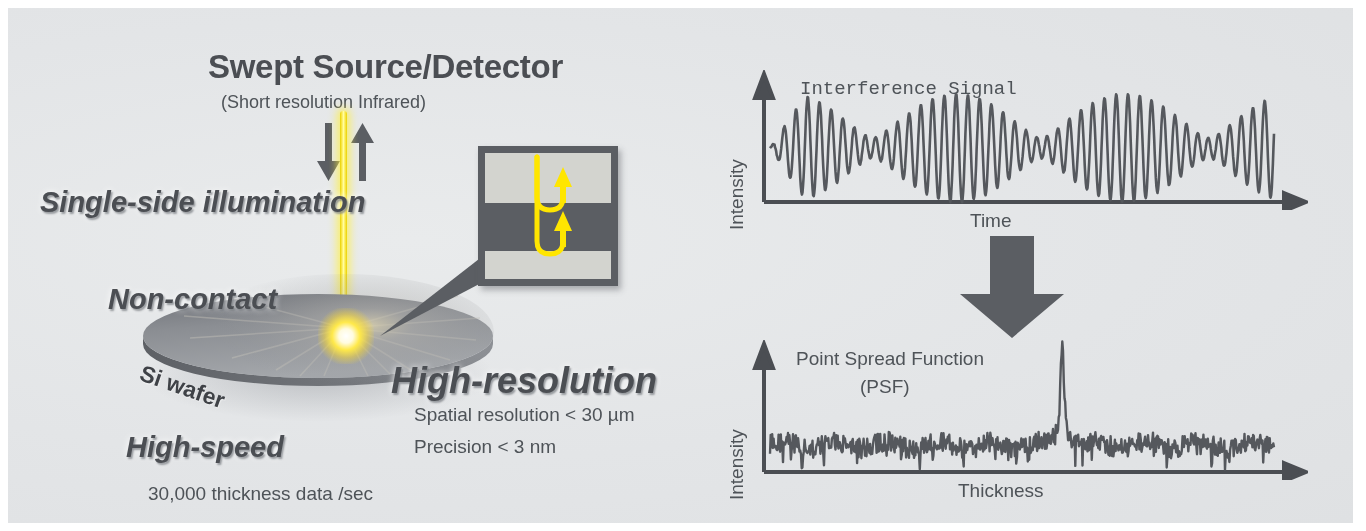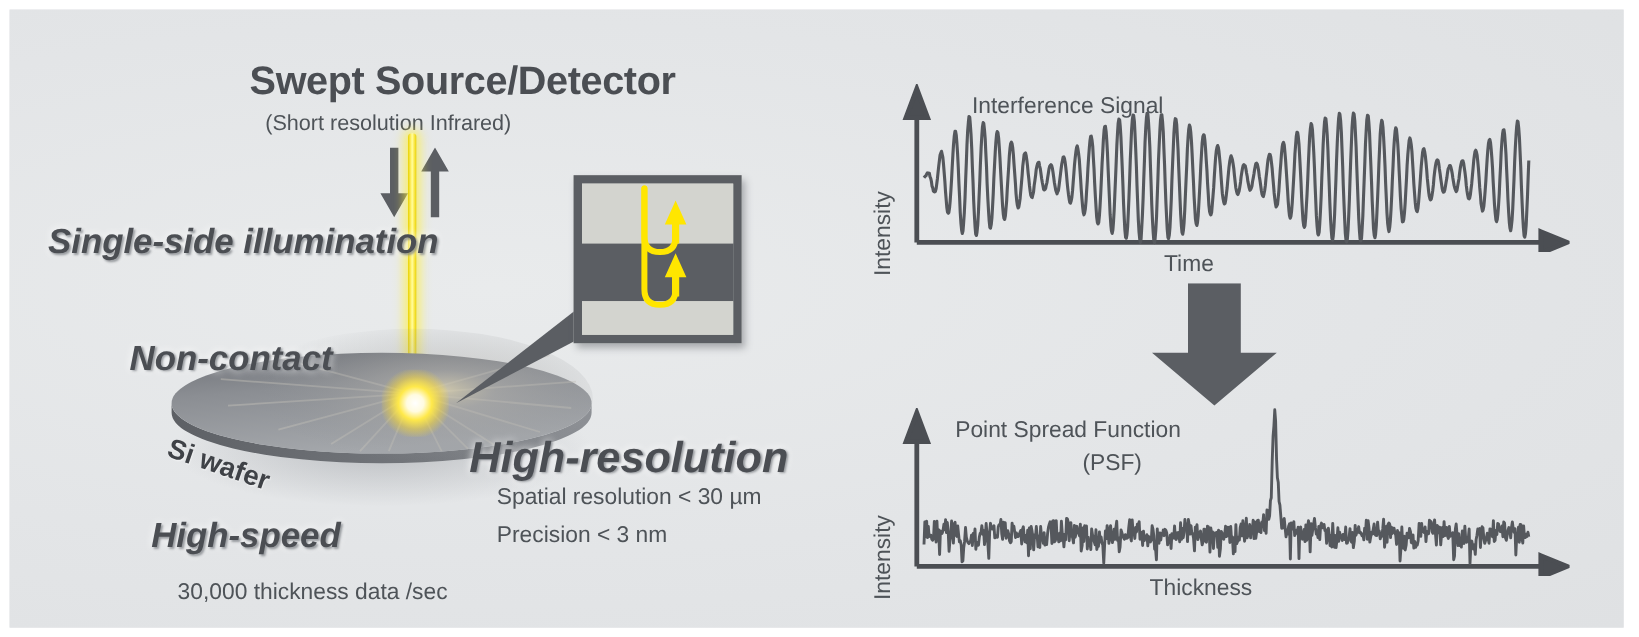--- a/index.html
+++ b/index.html
@@ -168,41 +168,41 @@
           <path d="M52 4 L52 44 q0 13 13 13 q13 0 13 -13 L78 30"></path>
           <path d="M52 4 L52 88 q0 13 13 13 q13 0 13 -13 L78 74"></path>
         </g>
         <path d="M78 14 L87 34 h-6 v16 h-6 V34 h-6 Z" fill="#ffe600"></path>
         <path d="M78 58 L87 78 h-6 v16 h-6 V78 h-6 Z" fill="#ffe600"></path>
       </svg>
     </div>
 
     <div class="chart" id="chart-top" style="left:700px;top:62px;width:600px;height:170px;">
       <div class="axlabel ylabel" style="left:18px;top:160px;">Intensity</div>
-      <div class="chart-note" style="left:102px;top:8px;">Interference Signal</div>
+      <div class="chart-note" style="left:92px;top:8px;font-family:Liberation Mono, monospace;">Interference Signal</div>
       <div class="axlabel" style="left:262px;top:140px;text-align:center;">Time</div>
       <svg id="svg-top" width="600" height="140" viewBox="0 0 600 140" style="position:absolute;left:0;top:0;">
         <g stroke="#4b4e53" stroke-width="4" fill="#4b4e53">
           <line x1="56" y1="132" x2="578" y2="132"></line>
           <polygon points="576,123 598,132 576,141"></polygon>
           <line x1="56" y1="132" x2="56" y2="24"></line>
           <polygon points="47,28 56,4 65,28"></polygon>
         </g>
         <path id="wave-top" fill="none" stroke="#55585d" stroke-width="2.6" stroke-linejoin="round" d="M62.0 78.1 L62.6 77.3 L63.1 76.8 L63.7 76.4 L64.2 75.0 L64.8 74.1 L65.4 74.2 L65.9 74.6 L66.5 74.5 L67.0 77.3 L67.6 78.7 L68.2 81.4 L68.7 85.1 L69.3 86.6 L69.8 89.1 L70.4 89.8 L71.0 89.9 L71.5 89.4 L72.1 87.2 L72.6 83.4 L73.2 78.7 L73.8 72.8 L74.3 68.2 L74.9 63.3 L75.4 59.2 L76.0 57.6 L76.6 56.1 L77.1 58.4 L77.7 61.1 L78.2 66.2 L78.8 73.7 L79.4 81.4 L79.9 89.3 L80.5 96.6 L81.0 102.7 L81.6 106.8 L82.2 107.7 L82.7 107.1 L83.3 103.2 L83.8 97.6 L84.4 88.9 L85.0 79.0 L85.5 69.2 L86.1 58.6 L86.6 50.6 L87.2 43.6 L87.8 39.5 L88.3 39.5 L88.9 42.8 L89.4 49.1 L90.0 58.3 L90.6 70.4 L91.1 82.8 L91.7 95.1 L92.2 107.1 L92.8 116.2 L93.4 122.1 L93.9 124.6 L94.5 122.4 L95.0 116.2 L95.6 107.2 L96.2 94.6 L96.7 80.2 L97.3 65.0 L97.8 51.0 L98.4 38.9 L99.0 31.7 L99.5 27.1 L100.1 27.6 L100.6 33.6 L101.2 42.2 L101.8 54.3 L102.3 68.8 L102.9 82.8 L103.4 97.3 L104.0 109.6 L104.6 119.4 L105.1 125.2 L105.7 126.2 L106.2 123.3 L106.8 117.1 L107.4 106.1 L107.9 93.9 L108.5 80.5 L109.0 66.6 L109.6 53.4 L110.2 42.9 L110.7 35.9 L111.3 32.2 L111.8 32.9 L112.4 38.3 L113.0 45.7 L113.5 57.0 L114.1 69.0 L114.6 83.1 L115.2 95.5 L115.8 106.1 L116.3 113.9 L116.9 119.6 L117.4 120.1 L118.0 117.3 L118.6 111.5 L119.1 102.8 L119.7 91.3 L120.2 78.8 L120.8 67.4 L121.4 56.2 L121.9 48.5 L122.5 41.8 L123.0 39.6 L123.6 40.5 L124.2 45.1 L124.7 52.1 L125.3 61.7 L125.8 71.5 L126.4 82.4 L127.0 93.1 L127.5 101.7 L128.1 108.6 L128.6 111.8 L129.2 112.8 L129.8 110.0 L130.3 104.2 L130.9 97.1 L131.4 87.4 L132.0 77.9 L132.6 68.8 L133.1 60.0 L133.7 53.3 L134.2 49.7 L134.8 48.5 L135.4 49.8 L135.9 52.9 L136.5 59.0 L137.0 66.6 L137.6 74.6 L138.2 83.1 L138.7 91.3 L139.3 97.6 L139.8 101.0 L140.4 103.3 L141.0 102.5 L141.5 99.6 L142.1 95.4 L142.6 89.4 L143.2 82.8 L143.8 75.7 L144.3 68.4 L144.9 63.5 L145.4 59.0 L146.0 57.9 L146.6 57.4 L147.1 59.4 L147.7 63.5 L148.2 67.7 L148.8 74.2 L149.4 79.5 L149.9 84.7 L150.5 89.6 L151.0 92.6 L151.6 94.2 L152.2 94.6 L152.7 92.3 L153.3 89.9 L153.8 84.7 L154.4 80.7 L155.0 76.1 L155.5 71.3 L156.1 68.5 L156.6 66.5 L157.2 65.4 L157.8 65.3 L158.3 68.2 L158.9 70.5 L159.4 74.1 L160.0 78.5 L160.6 82.1 L161.1 84.6 L161.7 87.8 L162.2 88.3 L162.8 87.9 L163.4 86.8 L163.9 84.2 L164.5 81.9 L165.0 78.3 L165.6 74.5 L166.2 70.7 L166.7 68.7 L167.3 67.8 L167.8 67.2 L168.4 68.1 L169.0 70.4 L169.5 73.5 L170.1 77.8 L170.6 81.8 L171.2 85.2 L171.8 88.6 L172.3 90.0 L172.9 91.5 L173.4 89.9 L174.0 88.8 L174.6 84.4 L175.1 80.3 L175.7 75.3 L176.2 71.3 L176.8 66.7 L177.4 63.7 L177.9 61.0 L178.5 60.7 L179.0 62.0 L179.6 65.1 L180.2 70.0 L180.7 74.9 L181.3 81.9 L181.8 87.0 L182.4 92.0 L183.0 96.1 L183.5 98.6 L184.1 99.2 L184.6 97.6 L185.2 94.5 L185.8 88.9 L186.3 82.2 L186.9 74.5 L187.4 67.5 L188.0 61.6 L188.6 56.5 L189.1 53.0 L189.7 51.6 L190.2 53.8 L190.8 57.7 L191.4 62.8 L191.9 70.3 L192.5 79.0 L193.0 87.4 L193.6 95.4 L194.2 102.4 L194.7 106.7 L195.3 109.0 L195.8 107.7 L196.4 104.4 L197.0 97.9 L197.5 89.2 L198.1 80.4 L198.6 70.3 L199.2 60.9 L199.8 53.1 L200.3 47.3 L200.9 43.6 L201.4 43.5 L202.0 46.7 L202.6 52.0 L203.1 61.2 L203.7 70.9 L204.2 82.4 L204.8 93.5 L205.4 103.3 L205.9 110.9 L206.5 115.5 L207.0 116.6 L207.6 115.5 L208.2 109.5 L208.7 101.8 L209.3 90.6 L209.8 79.7 L210.4 66.3 L211.0 55.9 L211.5 46.2 L212.1 38.4 L212.6 35.4 L213.2 35.3 L213.8 39.9 L214.3 47.0 L214.9 57.8 L215.4 70.1 L216.0 83.6 L216.6 97.0 L217.1 108.5 L217.7 117.5 L218.2 122.4 L218.8 124.5 L219.4 121.6 L219.9 115.1 L220.5 104.7 L221.0 92.9 L221.6 78.9 L222.2 64.3 L222.7 51.4 L223.3 40.2 L223.8 32.7 L224.4 29.2 L225.0 29.8 L225.5 34.9 L226.1 44.3 L226.6 55.7 L227.2 69.7 L227.8 85.0 L228.3 99.5 L228.9 112.2 L229.4 121.5 L230.0 127.7 L230.6 128.5 L231.1 125.7 L231.7 118.8 L232.2 108.5 L232.8 94.5 L233.4 78.5 L233.9 63.3 L234.5 49.8 L235.0 38.1 L235.6 29.8 L236.2 25.9 L236.7 26.2 L237.3 31.0 L237.8 40.7 L238.4 54.0 L239.0 69.0 L239.5 84.6 L240.1 100.1 L240.6 113.0 L241.2 123.4 L241.8 129.4 L242.3 132.1 L242.9 129.1 L243.4 120.5 L244.0 109.5 L244.6 95.2 L245.1 79.9 L245.7 64.1 L246.2 48.5 L246.8 36.5 L247.4 27.9 L247.9 24.4 L248.5 24.7 L249.0 30.3 L249.6 40.5 L250.2 52.6 L250.7 68.3 L251.3 84.8 L251.8 100.3 L252.4 113.4 L253.0 123.9 L253.5 130.1 L254.1 132.2 L254.6 128.9 L255.2 121.3 L255.8 110.2 L256.3 95.8 L256.9 79.6 L257.4 64.0 L258.0 50.4 L258.6 38.2 L259.1 30.0 L259.7 25.6 L260.2 25.6 L260.8 31.4 L261.4 40.3 L261.9 53.8 L262.5 68.1 L263.0 83.2 L263.6 99.1 L264.2 111.6 L264.7 121.2 L265.3 128.0 L265.8 128.9 L266.4 126.0 L267.0 119.2 L267.5 108.8 L268.1 95.5 L268.6 79.9 L269.2 65.5 L269.8 51.9 L270.3 40.5 L270.9 32.2 L271.4 28.9 L272.0 29.4 L272.6 34.0 L273.1 43.4 L273.7 54.7 L274.2 68.1 L274.8 82.4 L275.4 97.1 L275.9 108.7 L276.5 118.2 L277.0 123.7 L277.6 125.2 L278.2 121.6 L278.7 115.9 L279.3 105.1 L279.8 93.3 L280.4 79.8 L281.0 66.8 L281.5 54.0 L282.1 44.1 L282.6 37.7 L283.2 34.2 L283.8 35.9 L284.3 40.1 L284.9 48.0 L285.4 57.6 L286.0 70.3 L286.6 82.6 L287.1 94.2 L287.7 104.3 L288.2 112.6 L288.8 116.4 L289.4 117.9 L289.9 115.6 L290.5 109.5 L291.0 100.8 L291.6 89.9 L292.2 78.6 L292.7 67.3 L293.3 57.3 L293.8 49.1 L294.4 43.8 L295.0 42.3 L295.5 42.7 L296.1 47.3 L296.6 53.6 L297.2 63.4 L297.8 72.4 L298.3 82.7 L298.9 91.9 L299.4 100.9 L300.0 106.3 L300.6 108.5 L301.1 109.1 L301.7 107.0 L302.2 101.0 L302.8 93.9 L303.4 86.4 L303.9 77.6 L304.5 68.5 L305.0 61.4 L305.6 55.6 L306.2 52.5 L306.7 51.3 L307.3 52.9 L307.8 56.3 L308.4 62.5 L309.0 68.6 L309.5 76.4 L310.1 84.5 L310.6 91.0 L311.2 95.4 L311.8 98.6 L312.3 100.0 L312.9 99.4 L313.4 96.8 L314.0 91.9 L314.6 86.7 L315.1 80.8 L315.7 74.3 L316.2 69.1 L316.8 64.5 L317.4 61.4 L317.9 59.8 L318.5 61.4 L319.0 63.1 L319.6 66.6 L320.2 70.9 L320.7 76.1 L321.3 81.6 L321.8 86.2 L322.4 89.2 L323.0 91.3 L323.5 92.1 L324.1 90.7 L324.6 89.2 L325.2 85.6 L325.8 81.6 L326.3 77.0 L326.9 73.4 L327.4 70.4 L328.0 67.9 L328.6 67.2 L329.1 67.7 L329.7 68.3 L330.2 70.5 L330.8 74.2 L331.4 77.3 L331.9 81.2 L332.5 84.1 L333.0 86.6 L333.6 88.6 L334.2 87.9 L334.7 86.8 L335.3 85.0 L335.8 81.3 L336.4 78.2 L337.0 74.8 L337.5 71.3 L338.1 68.3 L338.6 66.2 L339.2 66.0 L339.8 67.0 L340.3 69.2 L340.9 72.6 L341.4 76.8 L342.0 80.4 L342.6 84.8 L343.1 88.6 L343.7 91.8 L344.2 93.1 L344.8 93.8 L345.4 91.3 L345.9 88.8 L346.5 84.3 L347.0 78.4 L347.6 73.2 L348.2 67.3 L348.7 63.0 L349.3 60.4 L349.8 58.6 L350.4 58.7 L351.0 61.0 L351.5 64.9 L352.1 70.2 L352.6 76.5 L353.2 83.4 L353.8 90.8 L354.3 95.3 L354.9 99.8 L355.4 102.5 L356.0 101.5 L356.6 100.3 L357.1 95.5 L357.7 89.2 L358.2 81.3 L358.8 72.7 L359.4 65.4 L359.9 58.2 L360.5 52.4 L361.0 49.7 L361.6 48.6 L362.2 50.8 L362.7 56.1 L363.3 63.0 L363.8 70.7 L364.4 79.8 L365.0 89.3 L365.5 97.7 L366.1 105.4 L366.6 109.9 L367.2 111.8 L367.8 110.1 L368.3 106.1 L368.9 98.6 L369.4 90.1 L370.0 79.9 L370.6 68.9 L371.1 58.3 L371.7 50.5 L372.2 43.8 L372.8 40.2 L373.4 40.5 L373.9 44.0 L374.5 50.4 L375.0 59.4 L375.6 70.6 L376.2 82.5 L376.7 94.6 L377.3 105.2 L377.8 113.1 L378.4 118.0 L379.0 119.4 L379.5 118.1 L380.1 111.3 L380.6 102.5 L381.2 92.0 L381.8 79.1 L382.3 66.3 L382.9 53.4 L383.4 43.6 L384.0 37.0 L384.6 33.0 L385.1 34.0 L385.7 38.2 L386.2 46.5 L386.8 56.9 L387.4 70.2 L387.9 83.9 L388.5 98.1 L389.0 109.9 L389.6 118.9 L390.2 124.9 L390.7 125.8 L391.3 123.4 L391.8 116.4 L392.4 105.7 L393.0 92.9 L393.5 78.3 L394.1 64.2 L394.6 51.0 L395.2 39.7 L395.8 31.4 L396.3 28.4 L396.9 28.9 L397.4 34.0 L398.0 42.4 L398.6 54.8 L399.1 69.5 L399.7 84.8 L400.2 98.9 L400.8 112.7 L401.4 122.3 L401.9 128.3 L402.5 130.2 L403.0 126.9 L403.6 119.3 L404.2 108.1 L404.7 94.5 L405.3 79.1 L405.8 63.4 L406.4 48.7 L407.0 36.7 L407.5 28.9 L408.1 24.4 L408.6 25.3 L409.2 30.8 L409.8 40.3 L410.3 53.3 L410.9 68.7 L411.4 84.4 L412.0 99.7 L412.6 113.8 L413.1 124.5 L413.7 130.6 L414.2 131.6 L414.8 129.0 L415.4 121.2 L415.9 110.3 L416.5 95.8 L417.0 80.1 L417.6 63.2 L418.2 48.7 L418.7 36.4 L419.3 28.0 L419.8 24.3 L420.4 25.2 L421.0 30.7 L421.5 40.3 L422.1 52.7 L422.6 68.0 L423.2 84.0 L423.8 99.5 L424.3 112.3 L424.9 122.9 L425.4 129.0 L426.0 130.8 L426.6 128.6 L427.1 120.8 L427.7 110.0 L428.2 95.9 L428.8 80.2 L429.4 64.3 L429.9 49.8 L430.5 38.8 L431.0 30.0 L431.6 26.1 L432.2 26.6 L432.7 32.0 L433.3 41.1 L433.8 53.8 L434.4 67.9 L435.0 83.2 L435.5 97.4 L436.1 110.2 L436.6 120.5 L437.2 126.1 L437.8 128.1 L438.3 125.3 L438.9 118.1 L439.4 108.0 L440.0 94.9 L440.6 80.2 L441.1 66.2 L441.7 52.6 L442.2 41.3 L442.8 34.3 L443.4 30.3 L443.9 31.3 L444.5 36.5 L445.0 44.5 L445.6 55.7 L446.2 69.1 L446.7 82.9 L447.3 95.9 L447.8 107.4 L448.4 116.3 L449.0 120.9 L449.5 123.0 L450.1 119.4 L450.6 114.0 L451.2 104.5 L451.8 92.4 L452.3 80.0 L452.9 67.6 L453.4 55.5 L454.0 46.1 L454.6 39.2 L455.1 36.5 L455.7 37.7 L456.2 42.6 L456.8 49.8 L457.4 60.0 L457.9 71.4 L458.5 83.2 L459.0 93.9 L459.6 103.8 L460.2 110.0 L460.7 114.9 L461.3 114.7 L461.8 112.9 L462.4 107.2 L463.0 98.8 L463.5 89.4 L464.1 78.7 L464.6 67.7 L465.2 58.7 L465.8 52.0 L466.3 47.0 L466.9 44.9 L467.4 46.7 L468.0 50.4 L468.6 56.2 L469.1 64.4 L469.7 74.1 L470.2 83.1 L470.8 91.3 L471.4 99.1 L471.9 103.5 L472.5 105.7 L473.0 106.4 L473.6 103.6 L474.2 98.0 L474.7 91.6 L475.3 83.9 L475.8 76.7 L476.4 68.3 L477.0 62.0 L477.5 57.0 L478.1 54.3 L478.6 53.9 L479.2 56.3 L479.8 60.1 L480.3 65.0 L480.9 71.5 L481.4 78.5 L482.0 84.4 L482.6 90.3 L483.1 93.7 L483.7 96.0 L484.2 96.6 L484.8 95.7 L485.4 92.4 L485.9 89.2 L486.5 84.1 L487.0 77.8 L487.6 72.7 L488.2 68.4 L488.7 65.6 L489.3 63.8 L489.8 63.2 L490.4 63.8 L491.0 66.8 L491.5 70.8 L492.1 74.7 L492.6 78.7 L493.2 82.8 L493.8 87.0 L494.3 89.1 L494.9 90.2 L495.4 89.9 L496.0 88.3 L496.6 84.8 L497.1 81.6 L497.7 78.4 L498.2 74.3 L498.8 70.7 L499.4 69.4 L499.9 68.1 L500.5 67.9 L501.0 69.0 L501.6 71.6 L502.2 74.7 L502.7 78.4 L503.3 81.9 L503.8 84.7 L504.4 87.0 L505.0 88.6 L505.5 89.6 L506.1 88.7 L506.6 85.8 L507.2 82.2 L507.8 79.2 L508.3 74.5 L508.9 70.1 L509.4 67.3 L510.0 64.8 L510.6 64.0 L511.1 64.0 L511.7 66.1 L512.2 69.5 L512.8 73.6 L513.4 78.4 L513.9 84.5 L514.5 89.2 L515.0 92.3 L515.6 95.2 L516.2 95.7 L516.7 95.2 L517.3 92.3 L517.8 87.9 L518.4 83.3 L519.0 76.4 L519.5 70.9 L520.1 64.0 L520.6 59.9 L521.2 56.2 L521.8 55.2 L522.3 56.5 L522.9 59.2 L523.4 63.9 L524.0 70.4 L524.6 78.4 L525.1 86.2 L525.7 92.5 L526.2 99.6 L526.8 102.9 L527.4 105.9 L527.9 105.0 L528.5 102.1 L529.0 96.8 L529.6 89.2 L530.2 80.9 L530.7 72.1 L531.3 62.6 L531.8 55.6 L532.4 49.4 L533.0 46.8 L533.5 46.2 L534.1 48.9 L534.6 53.8 L535.2 61.3 L535.8 70.4 L536.3 81.1 L536.9 91.6 L537.4 100.4 L538.0 107.5 L538.6 113.1 L539.1 114.7 L539.7 112.9 L540.2 108.7 L540.8 100.9 L541.4 91.0 L541.9 79.4 L542.5 67.9 L543.0 56.7 L543.6 47.9 L544.2 41.2 L544.7 38.3 L545.3 38.2 L545.8 41.6 L546.4 49.5 L547.0 58.9 L547.5 70.7 L548.1 83.2 L548.6 95.6 L549.2 106.8 L549.8 115.7 L550.3 120.1 L550.9 122.3 L551.4 119.3 L552.0 113.7 L552.6 104.3 L553.1 92.6 L553.7 78.8 L554.2 65.2 L554.8 52.4 L555.4 42.2 L555.9 35.4 L556.5 30.9 L557.0 31.4 L557.6 36.8 L558.2 45.1 L558.7 56.0 L559.3 69.7 L559.8 84.3 L560.4 98.5 L561.0 111.3 L561.5 119.7 L562.1 126.6 L562.6 127.6 L563.2 124.7 L563.8 117.7 L564.3 106.9 L564.9 93.6 L565.4 79.4 L566.0 63.8 "></path>
       </svg>
     </div>
 
     <svg id="fft-arrow" viewBox="0 0 116 103">
       <path d="M36 0 h44 v58 h30 L58 102 L6 58 h30 Z" fill="#5b5e63"></path>
     </svg>
 
     <div class="chart" id="chart-bot" style="left:700px;top:332px;width:600px;height:170px;">
       <div class="axlabel ylabel" style="left:18px;top:160px;">Intensity</div>
       <div class="chart-note" style="left:88px;top:8px;">Point Spread Function</div>
-      <div class="chart-note" style="left:152px;top:36px;margin-left:42px;">(PSF)</div>
+      <div class="chart-note" style="left:152px;top:36px;">(PSF)</div>
       <div class="axlabel" style="left:250px;top:140px;">Thickness</div>
       <svg id="svg-bot" width="600" height="140" viewBox="0 0 600 140" style="position:absolute;left:0;top:0;">
         <g stroke="#4b4e53" stroke-width="4" fill="#4b4e53">
           <line x1="56" y1="132" x2="578" y2="132"></line>
           <polygon points="576,123 598,132 576,141"></polygon>
           <line x1="56" y1="132" x2="56" y2="24"></line>
           <polygon points="47,28 56,4 65,28"></polygon>
         </g>
         <path id="wave-bot" fill="none" stroke="#55585d" stroke-width="2.4" stroke-linejoin="round" d="M62.0 113.8 L62.7 94.9 L63.4 107.2 L64.2 94.3 L64.9 108.0 L65.6 98.7 L66.3 107.2 L67.0 106.0 L67.8 106.0 L68.5 109.4 L69.2 110.1 L69.9 109.1 L70.6 94.6 L71.4 103.3 L72.1 111.7 L72.8 94.4 L73.5 110.1 L74.2 101.5 L75.0 122.1 L75.7 102.4 L76.4 103.9 L77.1 104.5 L77.8 102.4 L78.6 96.9 L79.3 101.3 L80.0 93.0 L80.7 103.9 L81.4 95.3 L82.2 103.9 L82.9 119.5 L83.6 110.6 L84.3 105.4 L85.0 94.2 L85.8 102.1 L86.5 112.6 L87.2 96.6 L87.9 95.3 L88.6 106.0 L89.4 107.0 L90.1 98.3 L90.8 105.2 L91.5 111.5 L92.2 110.5 L93.0 114.2 L93.7 128.2 L94.4 127.4 L95.1 116.4 L95.8 111.4 L96.6 99.6 L97.3 107.8 L98.0 110.6 L98.7 112.2 L99.4 113.0 L100.2 111.4 L100.9 110.7 L101.6 105.9 L102.3 114.6 L103.0 104.6 L103.8 109.0 L104.5 100.8 L105.2 117.7 L105.9 111.9 L106.6 112.2 L107.4 114.3 L108.1 107.6 L108.8 104.5 L109.5 103.9 L110.2 98.1 L111.0 105.2 L111.7 102.0 L112.4 113.8 L113.1 107.0 L113.8 96.3 L114.6 106.0 L115.3 114.3 L116.0 125.3 L116.7 103.5 L117.4 96.1 L118.2 100.4 L118.9 100.8 L119.6 99.3 L120.3 98.1 L121.0 108.2 L121.8 107.9 L122.5 106.3 L123.2 107.6 L123.9 98.9 L124.6 97.2 L125.4 97.2 L126.1 92.9 L126.8 104.8 L127.5 109.5 L128.2 95.1 L129.0 106.1 L129.7 95.6 L130.4 108.5 L131.1 106.6 L131.8 102.2 L132.6 105.2 L133.3 110.8 L134.0 112.3 L134.7 111.4 L135.4 95.9 L136.2 101.0 L136.9 98.5 L137.6 103.2 L138.3 107.9 L139.0 104.1 L139.8 107.1 L140.5 107.2 L141.2 105.1 L141.9 103.8 L142.6 102.0 L143.4 113.3 L144.1 101.1 L144.8 99.0 L145.5 107.6 L146.2 111.5 L147.0 106.3 L147.7 112.4 L148.4 101.9 L149.1 123.1 L149.8 100.0 L150.6 117.3 L151.3 98.8 L152.0 102.4 L152.7 107.6 L153.4 118.2 L154.2 105.6 L154.9 108.0 L155.6 98.8 L156.3 106.4 L157.0 115.7 L157.8 106.9 L158.5 116.2 L159.2 98.8 L159.9 106.6 L160.6 107.3 L161.4 112.7 L162.1 103.9 L162.8 114.3 L163.5 108.2 L164.2 113.8 L165.0 104.5 L165.7 99.5 L166.4 96.8 L167.1 94.8 L167.8 95.9 L168.6 112.9 L169.3 94.1 L170.0 93.9 L170.7 111.6 L171.4 110.7 L172.2 93.9 L172.9 109.2 L173.6 106.6 L174.3 111.5 L175.0 104.4 L175.8 110.7 L176.5 94.4 L177.2 104.0 L177.9 107.0 L178.6 115.7 L179.4 105.1 L180.1 109.8 L180.8 92.0 L181.5 92.3 L182.2 95.3 L183.0 110.6 L183.7 101.7 L184.4 95.5 L185.1 106.5 L185.8 107.9 L186.6 112.4 L187.3 97.8 L188.0 107.7 L188.7 104.7 L189.4 98.6 L190.2 103.1 L190.9 103.7 L191.6 106.6 L192.3 96.8 L193.0 119.2 L193.8 114.6 L194.5 99.9 L195.2 111.2 L195.9 98.0 L196.6 99.7 L197.4 98.4 L198.1 117.5 L198.8 107.6 L199.5 114.0 L200.2 112.2 L201.0 117.9 L201.7 100.7 L202.4 105.6 L203.1 107.5 L203.8 111.4 L204.6 114.0 L205.3 101.5 L206.0 117.9 L206.7 114.6 L207.4 115.2 L208.2 103.2 L208.9 111.6 L209.6 107.4 L210.3 112.6 L211.0 114.2 L211.8 129.3 L212.5 114.2 L213.2 102.4 L213.9 108.9 L214.6 98.0 L215.4 102.9 L216.1 112.8 L216.8 101.6 L217.5 98.0 L218.2 108.4 L219.0 112.2 L219.7 108.8 L220.4 100.9 L221.1 109.4 L221.8 100.3 L222.6 94.4 L223.3 110.4 L224.0 108.0 L224.7 119.9 L225.4 115.8 L226.2 101.6 L226.9 103.9 L227.6 106.1 L228.3 108.1 L229.0 109.3 L229.8 105.5 L230.5 108.4 L231.2 108.6 L231.9 107.9 L232.6 99.9 L233.4 93.1 L234.1 107.5 L234.8 110.8 L235.5 93.3 L236.2 102.9 L237.0 103.5 L237.7 108.7 L238.4 99.5 L239.1 103.3 L239.8 96.8 L240.6 100.4 L241.3 94.7 L242.0 109.4 L242.7 106.0 L243.4 103.6 L244.2 114.6 L244.9 102.6 L245.6 110.5 L246.3 107.7 L247.0 109.1 L247.8 105.5 L248.5 114.9 L249.2 107.0 L249.9 108.8 L250.6 111.6 L251.4 110.2 L252.1 98.1 L252.8 101.0 L253.5 106.5 L254.2 117.7 L255.0 117.9 L255.7 126.5 L256.4 100.8 L257.1 112.5 L257.8 112.7 L258.6 104.2 L259.3 110.0 L260.0 104.6 L260.7 105.9 L261.4 101.6 L262.2 106.4 L262.9 101.1 L263.6 102.0 L264.3 104.2 L265.0 114.1 L265.8 109.6 L266.5 111.6 L267.2 106.0 L267.9 117.1 L268.6 104.8 L269.4 108.1 L270.1 108.4 L270.8 98.2 L271.5 108.8 L272.2 109.6 L273.0 103.9 L273.7 103.8 L274.4 106.1 L275.1 111.5 L275.8 95.6 L276.6 109.5 L277.3 100.3 L278.0 108.1 L278.7 103.7 L279.4 92.9 L280.2 101.3 L280.9 96.7 L281.6 111.4 L282.3 92.8 L283.0 97.2 L283.8 105.1 L284.5 98.1 L285.2 104.3 L285.9 104.5 L286.6 108.4 L287.4 119.1 L288.1 99.3 L288.8 103.9 L289.5 97.3 L290.2 109.7 L291.0 105.6 L291.7 104.0 L292.4 102.5 L293.1 109.2 L293.8 114.1 L294.6 111.2 L295.3 100.9 L296.0 101.2 L296.7 111.1 L297.4 111.9 L298.2 98.5 L298.9 98.9 L299.6 101.5 L300.3 120.1 L301.0 99.9 L301.8 105.1 L302.5 103.2 L303.2 117.1 L303.9 106.7 L304.6 104.1 L305.4 103.9 L306.1 103.6 L306.8 116.1 L307.5 101.8 L308.2 123.6 L309.0 117.1 L309.7 102.8 L310.4 104.3 L311.1 108.3 L311.8 109.4 L312.6 105.3 L313.3 98.5 L314.0 107.1 L314.7 106.2 L315.4 99.4 L316.2 99.6 L316.9 112.1 L317.6 98.8 L318.3 110.0 L319.0 107.5 L319.8 121.5 L320.5 108.1 L321.2 119.7 L321.9 97.2 L322.6 113.0 L323.4 111.0 L324.1 107.5 L324.8 110.1 L325.5 99.6 L326.2 96.7 L327.0 106.5 L327.7 94.0 L328.4 99.6 L329.1 111.0 L329.8 107.2 L330.6 91.9 L331.3 108.1 L332.0 106.1 L332.7 103.3 L333.4 97.1 L334.2 108.2 L334.9 98.6 L335.6 101.9 L336.3 93.5 L337.0 108.9 L337.8 94.9 L338.5 108.6 L339.2 103.4 L339.9 93.6 L340.6 93.5 L341.4 103.0 L342.1 96.7 L342.8 103.8 L343.5 95.0 L344.2 97.7 L345.0 88.9 L345.7 102.2 L346.4 99.5 L347.1 104.4 L347.8 85.0 L348.6 85.6 L349.3 92.8 L350.0 89.9 L350.7 77.2 L351.4 74.8 L352.2 43.6 L352.9 23.4 L353.6 14.8 L354.3 1.5 L355.0 10.6 L355.8 42.4 L356.5 58.2 L357.2 61.8 L357.9 77.9 L358.6 80.9 L359.4 90.9 L360.1 100.2 L360.8 100.1 L361.5 93.4 L362.2 92.1 L363.0 100.6 L363.7 107.3 L364.4 101.8 L365.1 105.0 L365.8 98.8 L366.6 96.5 L367.3 125.9 L368.0 95.7 L368.7 98.7 L369.4 100.8 L370.2 94.7 L370.9 106.3 L371.6 104.0 L372.3 101.9 L373.0 104.5 L373.8 99.3 L374.5 125.5 L375.2 100.4 L375.9 99.1 L376.6 107.1 L377.4 109.3 L378.1 105.8 L378.8 101.2 L379.5 111.4 L380.2 97.4 L381.0 110.2 L381.7 99.1 L382.4 93.9 L383.1 98.7 L383.8 119.9 L384.6 96.4 L385.3 106.1 L386.0 100.9 L386.7 96.8 L387.4 92.1 L388.2 100.0 L388.9 105.1 L389.6 103.8 L390.3 108.0 L391.0 98.7 L391.8 109.7 L392.5 98.2 L393.2 95.9 L393.9 99.8 L394.6 99.7 L395.4 97.0 L396.1 102.2 L396.8 101.4 L397.5 112.8 L398.2 107.1 L399.0 100.2 L399.7 105.9 L400.4 114.7 L401.1 106.4 L401.8 115.8 L402.6 96.1 L403.3 109.2 L404.0 116.0 L404.7 106.1 L405.4 116.3 L406.2 109.2 L406.9 99.8 L407.6 111.1 L408.3 103.4 L409.0 106.4 L409.8 107.2 L410.5 110.4 L411.2 105.3 L411.9 106.2 L412.6 109.6 L413.4 99.2 L414.1 112.7 L414.8 112.5 L415.5 108.7 L416.2 108.2 L417.0 100.5 L417.7 110.8 L418.4 111.9 L419.1 103.7 L419.8 116.4 L420.6 111.1 L421.3 97.8 L422.0 106.0 L422.7 103.7 L423.4 103.1 L424.2 98.9 L424.9 104.0 L425.6 103.4 L426.3 104.6 L427.0 106.5 L427.8 105.0 L428.5 109.9 L429.2 100.1 L429.9 104.2 L430.6 93.5 L431.4 109.4 L432.1 94.0 L432.8 99.7 L433.5 111.8 L434.2 107.7 L435.0 103.5 L435.7 104.9 L436.4 100.9 L437.1 96.7 L437.8 105.3 L438.6 106.2 L439.3 106.3 L440.0 95.1 L440.7 103.2 L441.4 102.6 L442.2 109.0 L442.9 106.5 L443.6 106.9 L444.3 100.6 L445.0 92.6 L445.8 116.0 L446.5 108.7 L447.2 98.8 L447.9 111.9 L448.6 97.2 L449.4 95.8 L450.1 96.7 L450.8 108.0 L451.5 99.3 L452.2 104.6 L453.0 100.1 L453.7 100.1 L454.4 103.9 L455.1 105.8 L455.8 113.7 L456.6 102.1 L457.3 112.4 L458.0 104.0 L458.7 127.5 L459.4 117.4 L460.2 99.2 L460.9 114.1 L461.6 116.9 L462.3 106.9 L463.0 118.3 L463.8 114.2 L464.5 104.4 L465.2 107.6 L465.9 108.1 L466.6 100.4 L467.4 103.1 L468.1 112.1 L468.8 112.5 L469.5 105.8 L470.2 116.8 L471.0 111.2 L471.7 116.1 L472.4 113.6 L473.1 114.2 L473.8 110.7 L474.6 96.2 L475.3 102.4 L476.0 107.0 L476.7 96.1 L477.4 103.0 L478.2 102.8 L478.9 103.8 L479.6 99.2 L480.3 111.4 L481.0 102.9 L481.8 104.3 L482.5 104.8 L483.2 93.5 L483.9 94.3 L484.6 94.9 L485.4 103.0 L486.1 104.4 L486.8 97.8 L487.5 93.2 L488.2 104.5 L489.0 114.2 L489.7 97.9 L490.4 99.0 L491.1 104.0 L491.8 99.4 L492.6 114.1 L493.3 105.7 L494.0 99.5 L494.7 107.1 L495.4 94.7 L496.2 106.2 L496.9 104.4 L497.6 99.5 L498.3 106.8 L499.0 108.7 L499.8 98.6 L500.5 106.9 L501.2 105.2 L501.9 106.4 L502.6 103.9 L503.4 126.5 L504.1 123.2 L504.8 100.9 L505.5 96.7 L506.2 105.4 L507.0 114.6 L507.7 104.8 L508.4 114.7 L509.1 110.1 L509.8 115.9 L510.6 102.5 L511.3 104.1 L512.0 112.9 L512.7 98.5 L513.4 108.8 L514.2 111.9 L514.9 108.8 L515.6 108.4 L516.3 100.8 L517.0 129.6 L517.8 113.0 L518.5 110.9 L519.2 115.0 L519.9 117.6 L520.6 114.0 L521.4 122.0 L522.1 109.7 L522.8 106.0 L523.5 100.7 L524.2 101.6 L525.0 100.4 L525.7 116.2 L526.4 103.9 L527.1 99.0 L527.8 99.9 L528.6 109.5 L529.3 112.8 L530.0 110.4 L530.7 107.9 L531.4 104.3 L532.2 109.4 L532.9 112.7 L533.6 100.7 L534.3 100.9 L535.0 104.4 L535.8 107.4 L536.5 93.9 L537.2 111.2 L537.9 110.3 L538.6 102.0 L539.4 105.5 L540.1 96.2 L540.8 96.6 L541.5 100.6 L542.2 103.0 L543.0 103.1 L543.7 98.3 L544.4 107.3 L545.1 95.0 L545.8 95.9 L546.6 108.4 L547.3 110.3 L548.0 105.8 L548.7 101.8 L549.4 99.6 L550.2 102.3 L550.9 108.2 L551.6 99.3 L552.3 95.0 L553.0 100.4 L553.8 103.7 L554.5 100.5 L555.2 122.5 L555.9 107.6 L556.6 108.4 L557.4 99.3 L558.1 111.9 L558.8 97.0 L559.5 97.2 L560.2 108.5 L561.0 112.5 L561.7 98.2 L562.4 107.9 L563.1 108.0 L563.8 105.1 L564.6 107.0 L565.3 103.5 L566.0 107.3 "></path>
       </svg>

